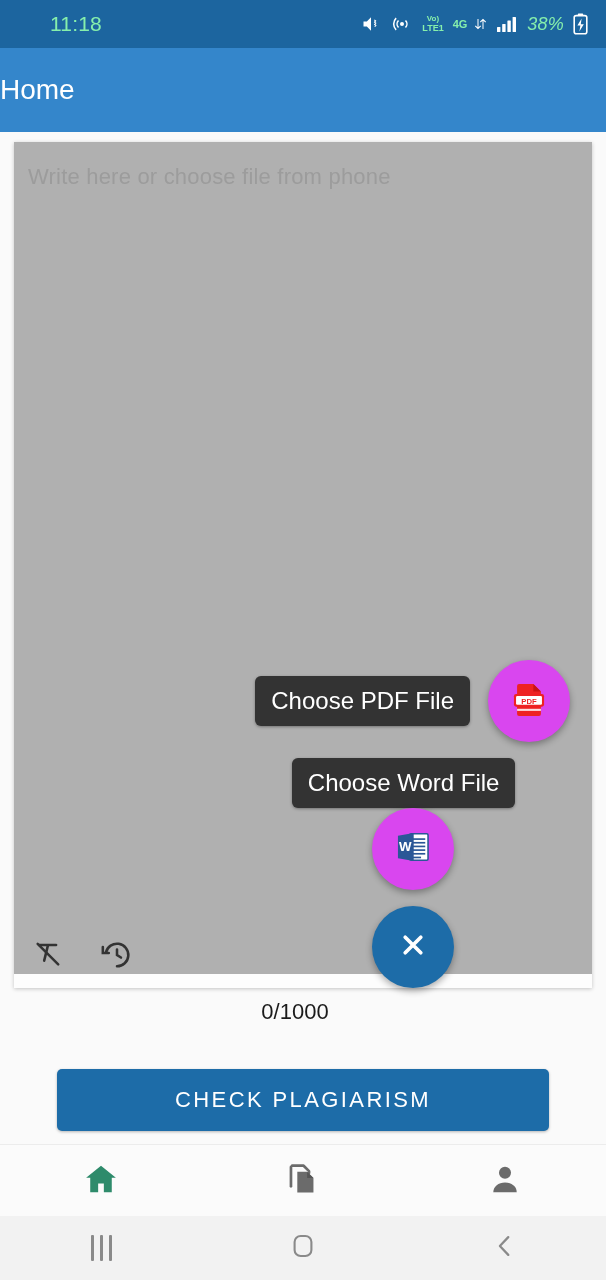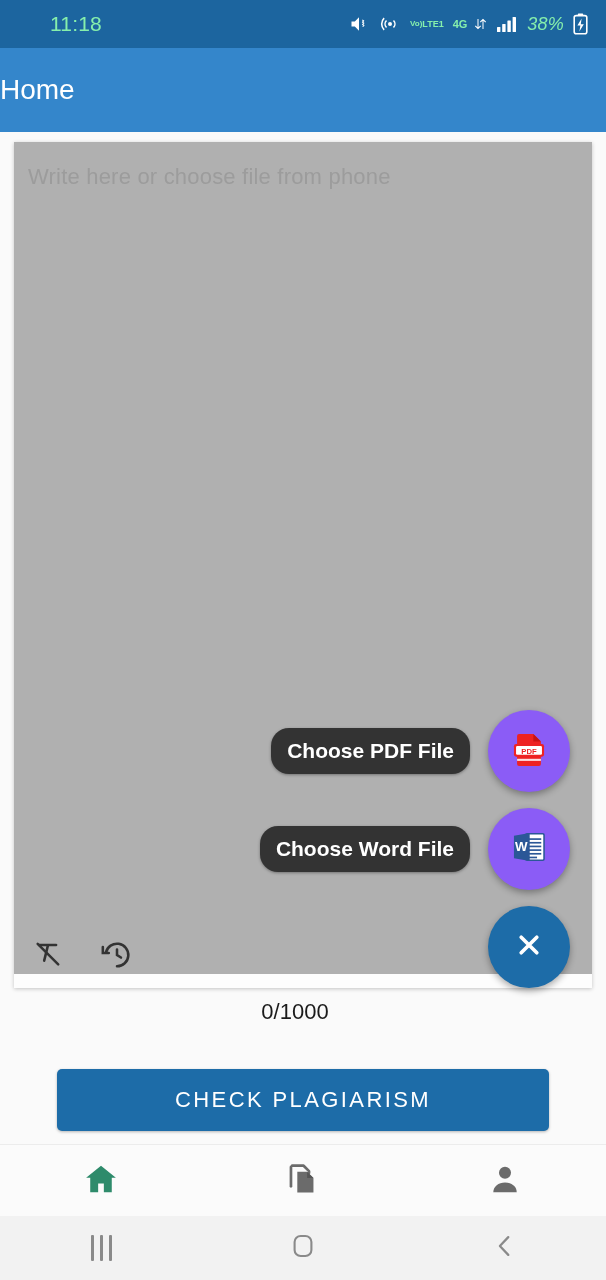--- a/index.html
+++ b/index.html
@@ -13,21 +13,21 @@
   
   .status-bar {
     height:48px; background:#1c659f; color:#86efac;
     display:flex; align-items:center; justify-content:space-between;
     padding:0 18px 0 50px; flex:none;
   }
   .status-clock { font-size:21px; letter-spacing:.2px; }
   .status-icons { display:flex; align-items:center; gap:9px; }
   .si { display:flex; align-items:center; }
   .si svg { display:block; }
-  .volte { display:flex; align-items:center; line-height:1; }
+  .volte { display:flex; flex-direction:column; align-items:center; line-height:1; }
   .volte span:first-child { font-size:8px; font-weight:bold; }
   .volte span:last-child { font-size:9px; font-weight:bold; margin-top:1px; }
   .gen4 { display:flex; align-items:center; gap:7px; }
   .gen4 .lbl { font-size:11px; font-weight:bold; line-height:1; }
   .batt-pct { font-size:18px; letter-spacing:.2px;font-style:italic; }
 
   
   .app-bar {
     height:84px; background:#3486cb; display:flex; align-items:center;
     flex:none; box-shadow:0 1px 0 rgba(0,0,0,.12);
@@ -60,32 +60,32 @@
   .primary-btn {
     width:100%; height:62px; background:#1d6ca8; color:#fff;
     border:none; border-radius:5px; font-family:"Liberation Sans", sans-serif;
     font-size:22px; letter-spacing:2.4px; cursor:pointer;
     box-shadow:0 1px 3px rgba(0,0,0,.28);
   }
 
   
   .fab-stack { position:absolute; right:22px; bottom:0; }
   .fab-row { display:flex; align-items:center; justify-content:flex-end; }
-  .fab-row + .fab-row { margin-top:16px; }
+  .fab-row + .fab-row { margin-top:16px;flex-direction:column; }
   .fab-label {
-    background:#333333; color:#fff; font-size:21px;
-    padding:11px 16px; border-radius:18px; margin-right:18px;
-    box-shadow:0 1px 3px rgba(0,0,0,.35); white-space:nowrap;font-weight:bold;
+    background:#333333; color:#fff; font-size:24px;
+    padding:11px 16px; border-radius:6px; margin-right:18px;
+    box-shadow:0 1px 3px rgba(0,0,0,.35); white-space:nowrap;
   }
   .fab {
     width:82px; height:82px; border-radius:50%;
     display:flex; align-items:center; justify-content:center;
     box-shadow:0 3px 7px rgba(0,0,0,.33); flex:none; cursor:pointer;
   }
-  .fab-white { background:#8b5cf6;text-align:right; }
+  .fab-white { background:#d946ef;text-align:right; }
   .fab-main { background:#1d6ca8; }
 
   
   .bottom-nav {
     height:72px; background:#fbfbfb; border-top:1px solid #ececec;
     display:flex; align-items:center; flex:none;
   }
   .nav-item { flex:1; display:flex; align-items:center; justify-content:center; cursor:pointer; }
 
   

